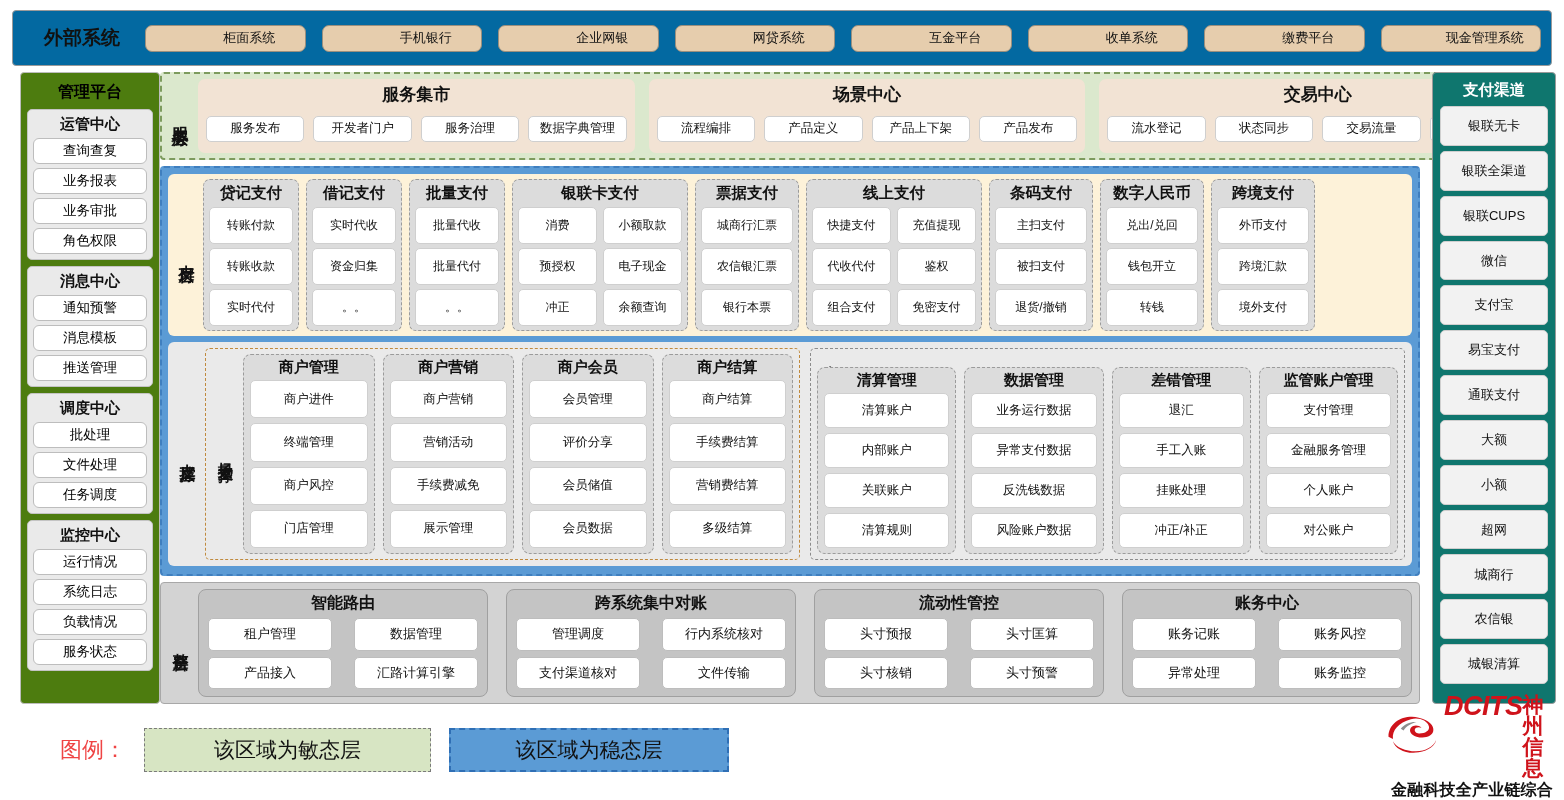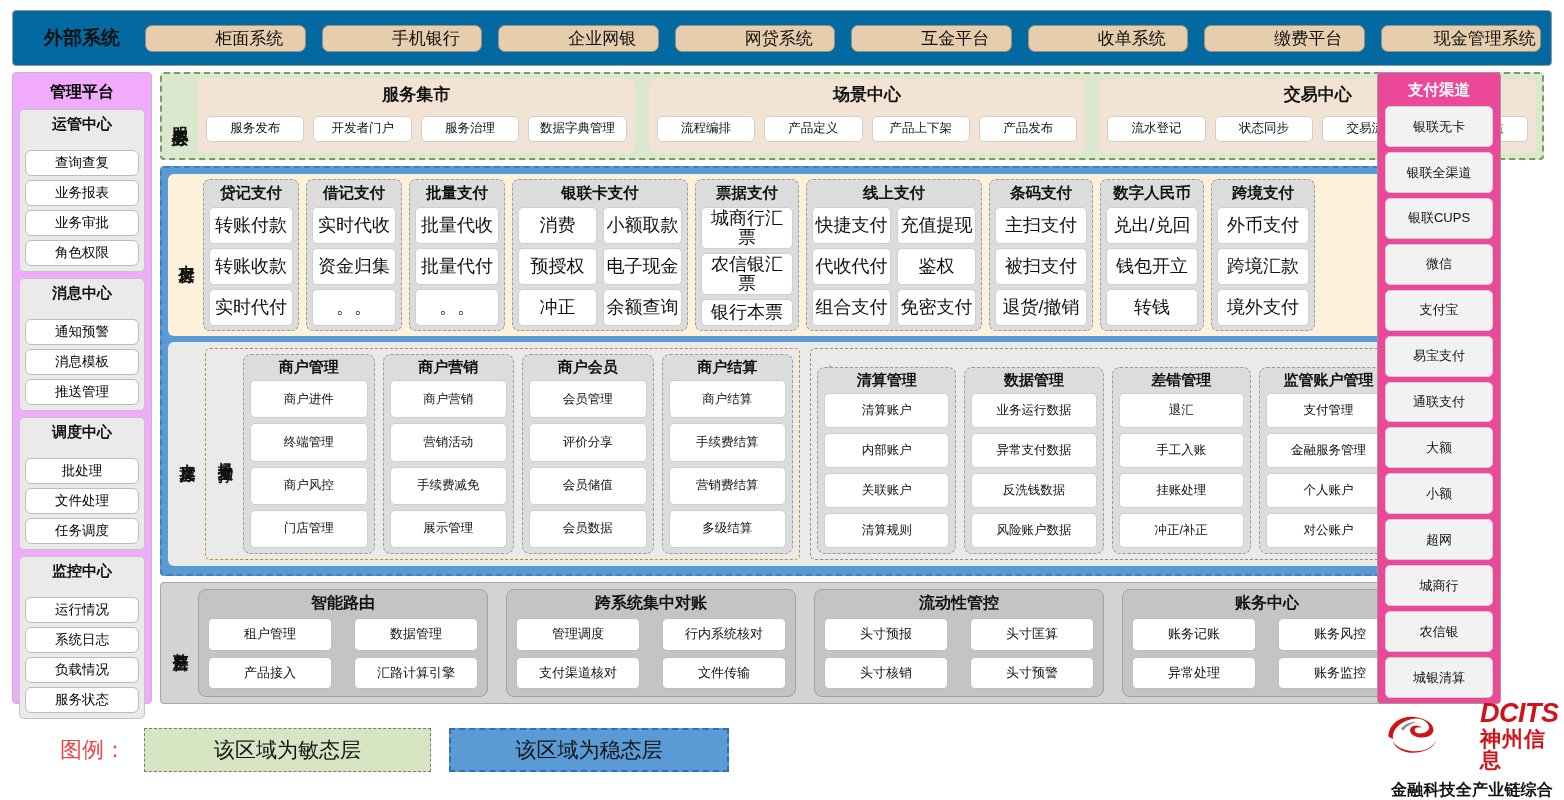--- a/index.html
+++ b/index.html
@@ -45,35 +45,35 @@
   }
   #ext-label{
     width:118px; flex:none; text-align:center;
     font-size:19px; font-weight:bold; color:#111;
   }
   #ext-items{ flex:1; display:flex; gap:16px; padding-left:4px; }
   .ext-item{
     flex:1; height:27px;
     background:#e6cdad; border:1px solid #9a8f7e; border-radius:7px;
     display:flex;align-items:center;justify-content:center;
-    font-size:17px; color:#111;padding-left:48px;
+    font-size:13px; color:#111;padding-left:48px;
   }
 
   
   #mgmt{
-    position:absolute; left:12px; top:72px; width:140px; height:632px;
-    background:#f0abfc; border:1px solid #bdbdbd; border-radius:4px;
+    position:absolute; left:20px; top:72px; width:140px; height:632px;
+    background:#4d7c0f; border:1px solid #bdbdbd; border-radius:4px;
     padding:5px 6px;
   }
   #mgmt-title{ font-size:16px; font-weight:bold; text-align:center; padding:4px 0 6px; }
   .mgmt-box{
     background:#eaeaea; border:1px solid #c4c4c4; border-radius:5px;
     padding:3px 5px 5px; margin-bottom:6px;
   }
-  .mgmt-box > .grp-title{ font-size:15px; padding:2px 0 16px; }
+  .mgmt-box > .grp-title{ font-size:15px; padding:2px 0 4px; }
   .mgmt-item{
     height:26px; margin-bottom:4px; font-size:13.5px;
     background:#fff; border:1px solid #bdbdbd; border-radius:6px;
     display:flex;align-items:center;justify-content:center;
   }
   .mgmt-item:last-child{margin-bottom:0;}
 
   
   #service-layer{
     position:absolute; left:160px; top:72px; width:1384px; height:88px;
@@ -106,21 +106,21 @@
   #pay-vlabel{ width:24px; font-size:16px; }
   #pay-cols{ flex:1; display:flex; gap:7px; }
   .pay-col{
     background:#dcdcdc; border:1px dashed #9b9b9b; border-radius:7px;
     padding:2px 5px 4px;
     display:flex;flex-direction:column;
   }
   .pay-col > .grp-title{ font-size:15.5px; padding:1px 0 3px; }
   .pay-rows{ flex:1; display:flex; flex-direction:column; gap:4px; }
   .pay-row{ flex:1; display:flex; gap:6px; }
-  .pay-row .tile{ flex:1; font-size:18px; border-color:#cfcfcf; }
+  .pay-row .tile{ flex:1; font-size:12px; border-color:#cfcfcf;text-align:right; }
 
   .c1{flex:0 0 96px}.c2{flex:0 0 96px}.c3{flex:0 0 96px}
   .c4{flex:0 0 176px}.c5{flex:0 0 104px}.c6{flex:0 0 176px}
   .c7{flex:0 0 104px}.c8{flex:0 0 104px}.c9{flex:0 0 104px}
 
   
   #sup-layer{
     margin-top:6px; height:224px;
     background:#eaeaea; border-radius:6px;
     display:flex; align-items:stretch; padding:6px 7px; gap:6px;
@@ -156,23 +156,23 @@
     padding:2px 9px 7px;
     display:flex;flex-direction:column;
   }
   .int-col > .grp-title{ font-size:16px; padding:1px 0 4px; }
   .int-rows{ flex:1; display:flex;flex-direction:column; gap:6px; }
   .int-row{ flex:1; display:flex; gap:22px; }
   .int-row .tile{ flex:1; font-size:13px; border-color:#bdbdbd; }
 
   
   #channels{
-    position:absolute; left:1377px; top:72px; width:124px; height:632px;
-    background:#ec4899; border:1px solid #9a9a9a; border-radius:4px;
-    padding:4px 7px 5px;
+    position:absolute; left:1432px; top:72px; width:124px; height:632px;
+    background:#0f766e; border:1px solid #9a9a9a; border-radius:4px;
+    padding:4px 7px 19px;
     display:flex;flex-direction:column;
   }
   #channels-title{ font-size:15.5px; font-weight:bold; color:#fff; text-align:center; padding:3px 0 5px; }
   #channels-list{ flex:1; display:flex;flex-direction:column; gap:5px; }
   #channels-list .tile{ flex:1; font-size:13px; background:#f2f2f2; border-color:#cfcfcf; }
 
   
   #legend{
     position:absolute; left:60px; top:722px; width:700px; height:56px;
     display:flex; align-items:center; gap:18px;
@@ -188,21 +188,21 @@
     display:flex;align-items:center;justify-content:center;
     font-size:21px; color:#111;
   }
 
   
   #logo{
     position:absolute; left:1384px; top:708px; width:176px; height:84px;
   }
   #logo-top{ display:flex; align-items:center; gap:4px; height:54px; }
   #logo-mark{ width:56px; height:46px; flex:none; }
-  #logo-words{ display:flex;flex-direction:column; line-height:1;margin-left:36px; }
+  #logo-words{ display:flex;flex-direction:row; line-height:1; }
   #logo-en{ font-size:27px; font-weight:bold; color:#cf131b; letter-spacing:-0.5px; font-style:italic;}
   #logo-cn{ font-size:21px; font-weight:bold; color:#cf131b; letter-spacing:1px; margin-top:1px;}
   #logo-tag{ font-size:16px; font-weight:bold; color:#111; text-align:center; margin-top:18px; letter-spacing:0.2px;}
 </style>
 </head>
 <body>
 
 <div id="root">
 
   <div id="ext-bar">

